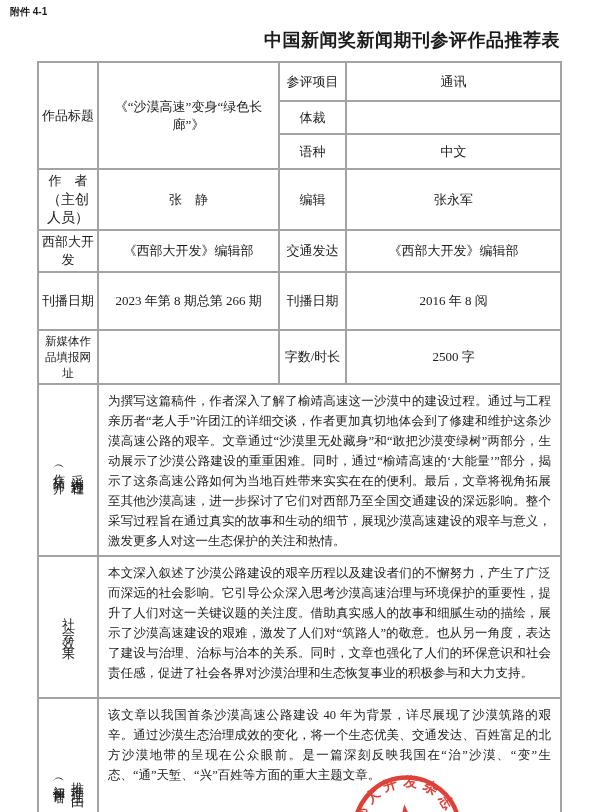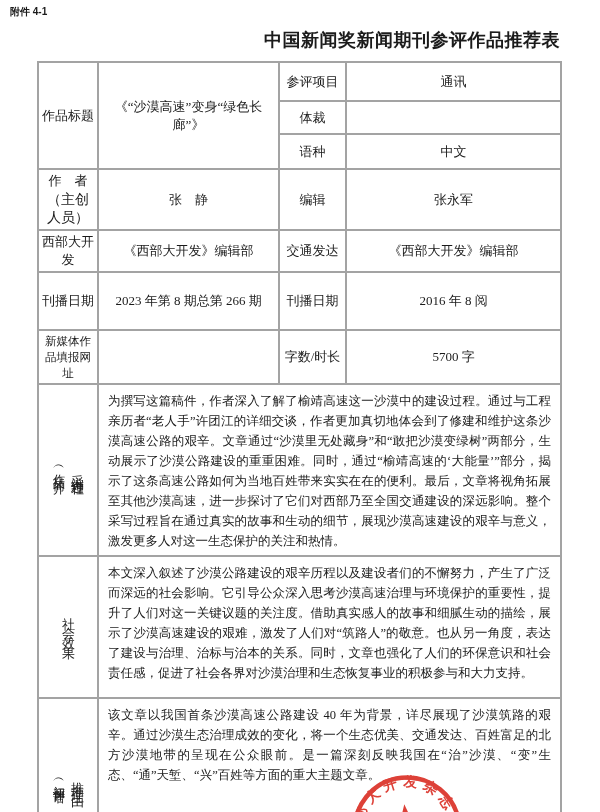--- a/index.html
+++ b/index.html
@@ -151,21 +151,21 @@
     <td class="small-lab">
       <span>新媒体作品填报网址</span>
     </td>
     <td>
       <span></span>
     </td>
     <td class="lab">
       <span>字数/时长</span>
     </td>
     <td>
-      <span>5700 字</span>
+      <span>2500 字</span>
     </td>
   </tr>
   <tr style="height:134px">
     <td>
       <div class="vwrap vwrap-process">
         <span class="vmain">采编过程</span>
         <span class="vsub">（作品简介）</span>
       </div>
     </td>
     <td colspan="3" class="para-cell">

